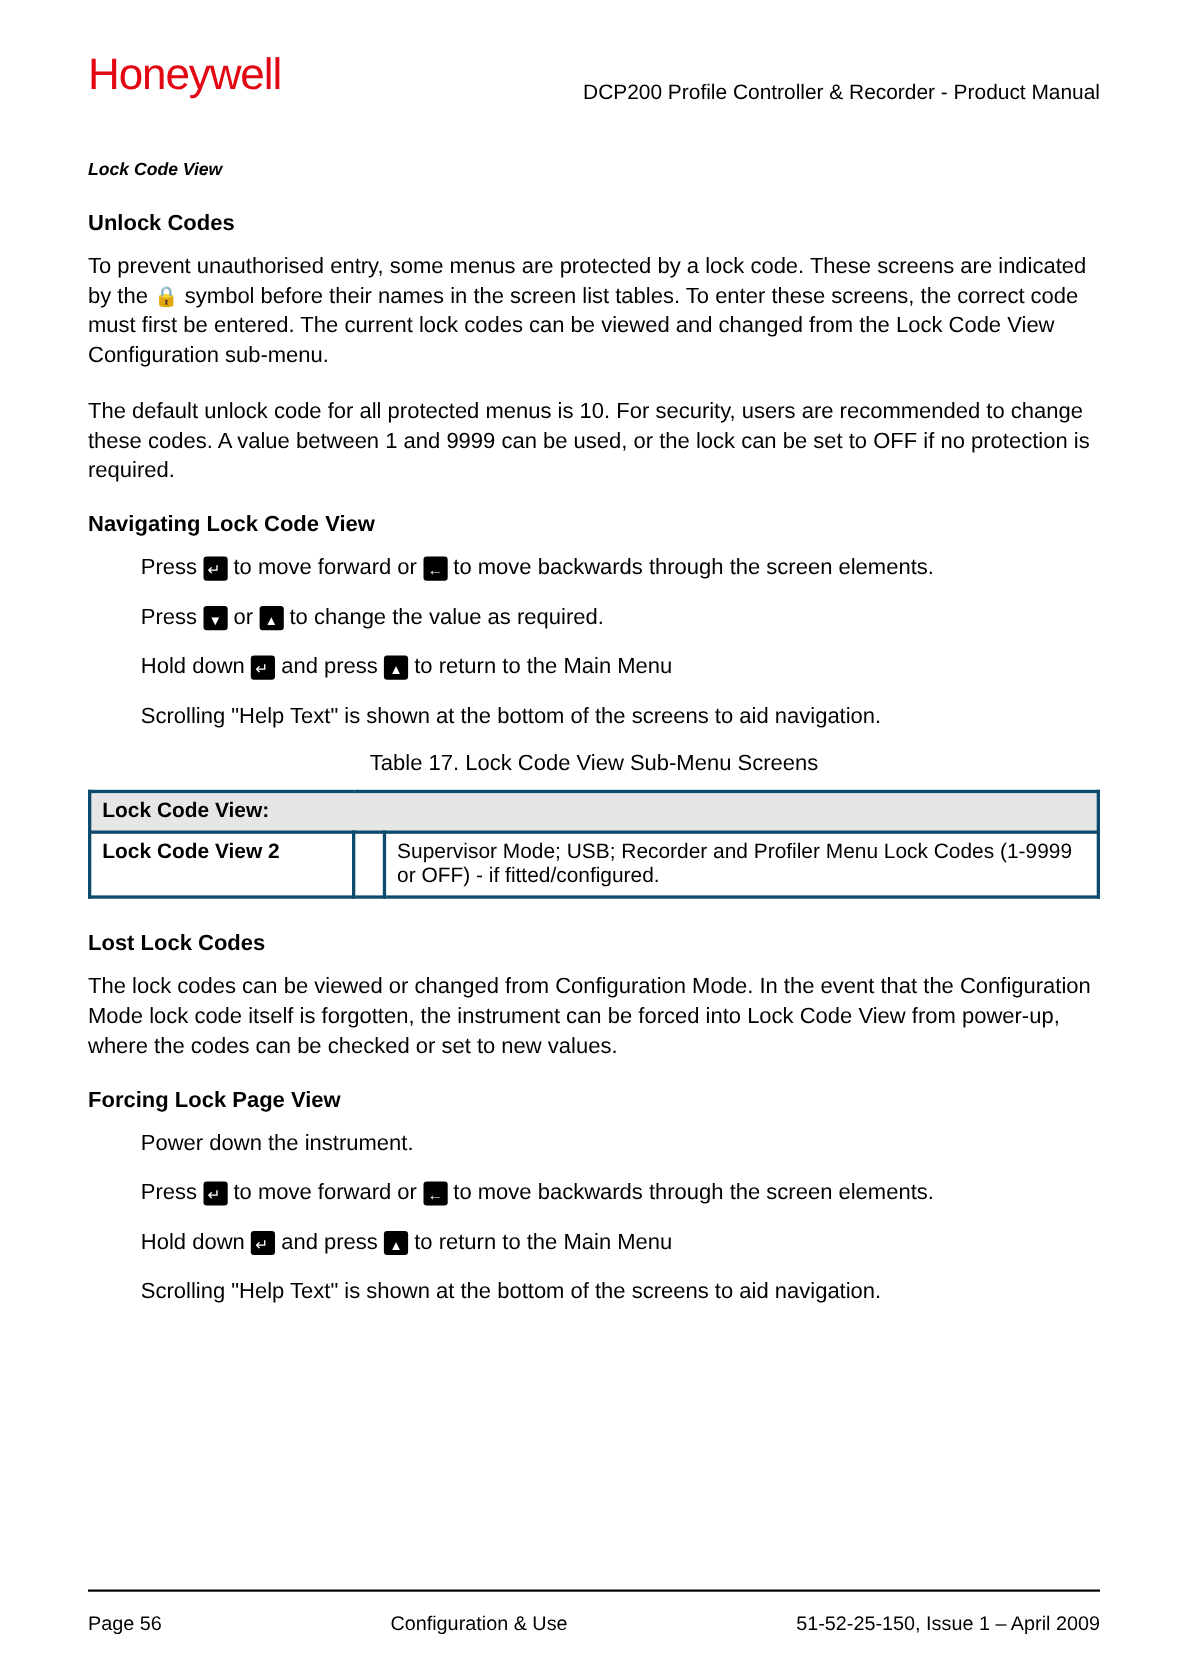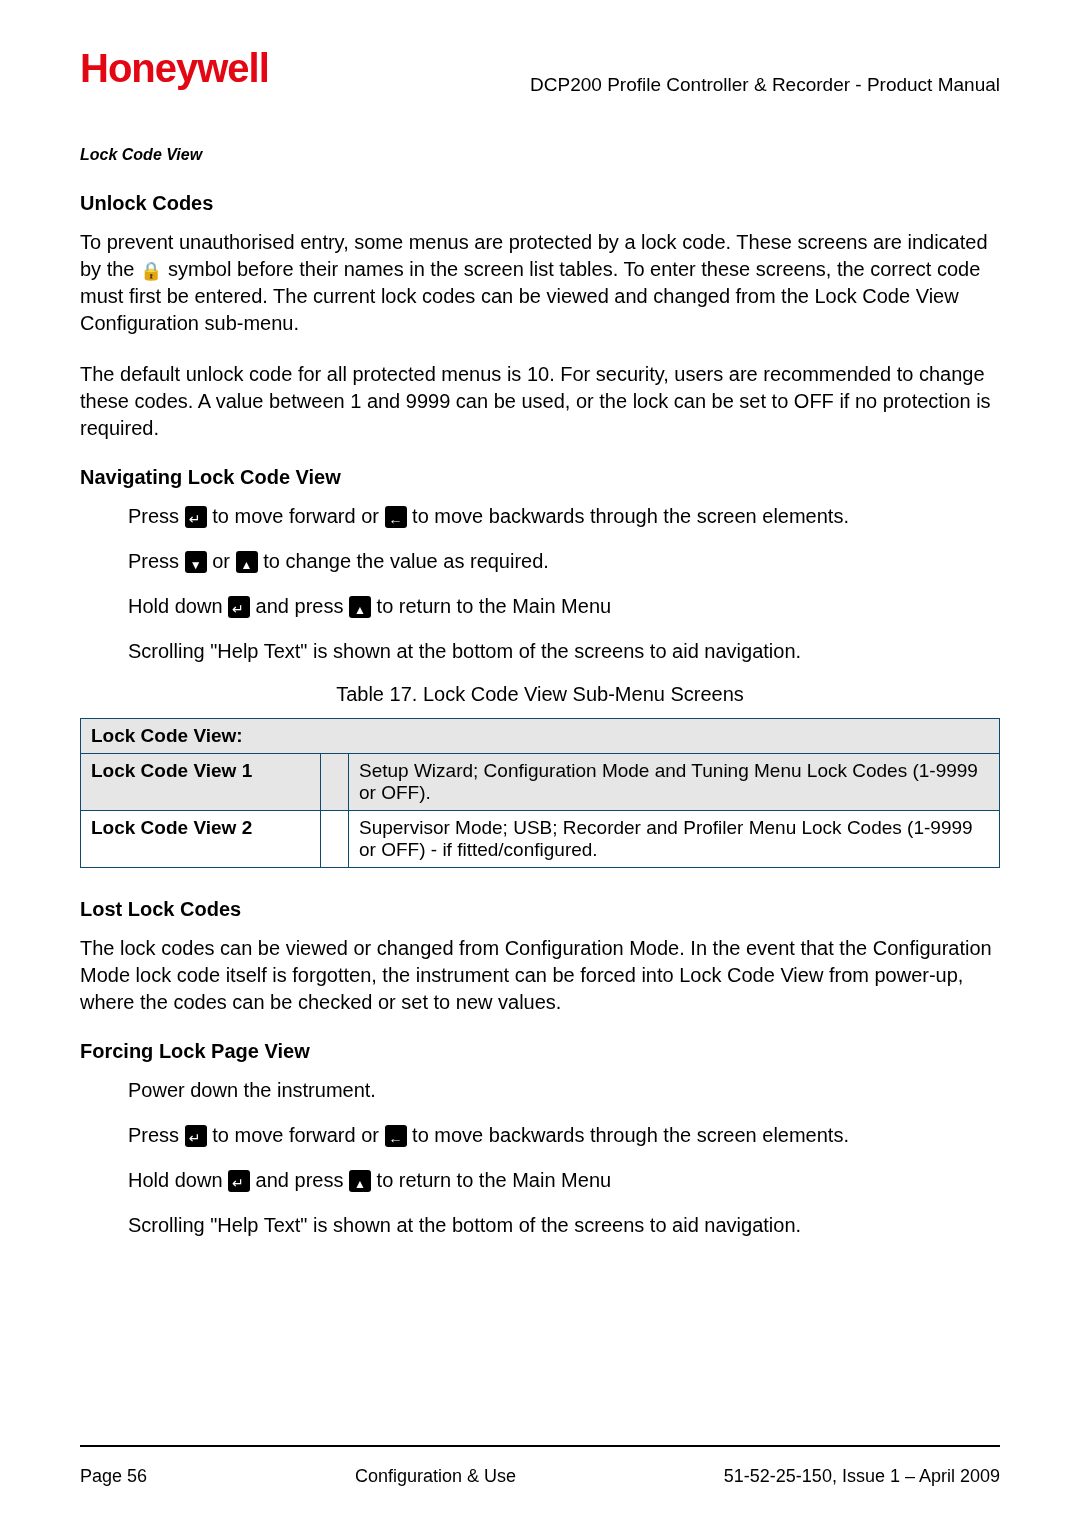--- a/index.html
+++ b/index.html
@@ -13,21 +13,21 @@
     padding: 40px 80px 40px 80px;
   }
   .header {
     display: flex;
     justify-content: space-between;
     align-items: center;
     margin-bottom: 50px;
   }
   .logo {
     font-size: 40px;
-    font-weight: 700;
+    font-weight: 400;
     color: #e30613;
     letter-spacing: -1px;
     font-family: Arial, sans-serif;
   }
   .doc-title {
     font-size: 19px;
     margin-top: 34px;
   }
   .section-title {
     font-size: 16px;
@@ -57,21 +57,21 @@
     text-align: center;
     font-size: 20px;
     margin: 14px 0 12px 0;
   }
   table {
     width: 100%;
     border-collapse: collapse;
     margin-bottom: 30px;
   }
   table td, table th {
-    border: 1px solid #0c4a6e;
+    border: 3px solid #0c4a6e;
     padding: 6px 10px;
     font-size: 19px;
     vertical-align: top;
     text-align: left;
   }
   .grayrow td { background: #e6e6e6; }
   .col1 { width: 240px; font-weight: bold; }
   .col2 { width: 28px; }
   .footer {
     display: flex;
@@ -179,25 +179,20 @@
   <p class="nav-line">Scrolling "Help Text" is shown at the bottom of the screens to aid navigation.</p>
 </div>
 
 <div class="table-caption">Table 17.  Lock Code View Sub-Menu Screens</div>
 
 <table>
   <tbody>
       <tr class="grayrow">
     <td colspan="3" style="font-weight:bold;">Lock Code View:</td>
   </tr>
-  <tr class="grayrow">
-    <td class="col1">Lock Code View 1</td>
-    <td class="col2"></td>
-    <td>Setup Wizard; Configuration Mode and Tuning Menu Lock Codes (1-9999 or OFF).</td>
-  </tr>
   <tr>
     <td class="col1">Lock Code View 2</td>
     <td class="col2"></td>
     <td>Supervisor Mode; USB; Recorder and Profiler Menu Lock Codes (1-9999 or OFF) - if fitted/configured.</td>
   </tr>
 </tbody>
   </table>
 
 <div class="subheading">Lost Lock Codes</div>
 <p class="para">The lock codes can be viewed or changed from Configuration Mode. In the event that the Configuration Mode lock code itself is forgotten, the instrument can be forced into Lock Code View from power-up, where the codes can be checked or set to new values.</p>

